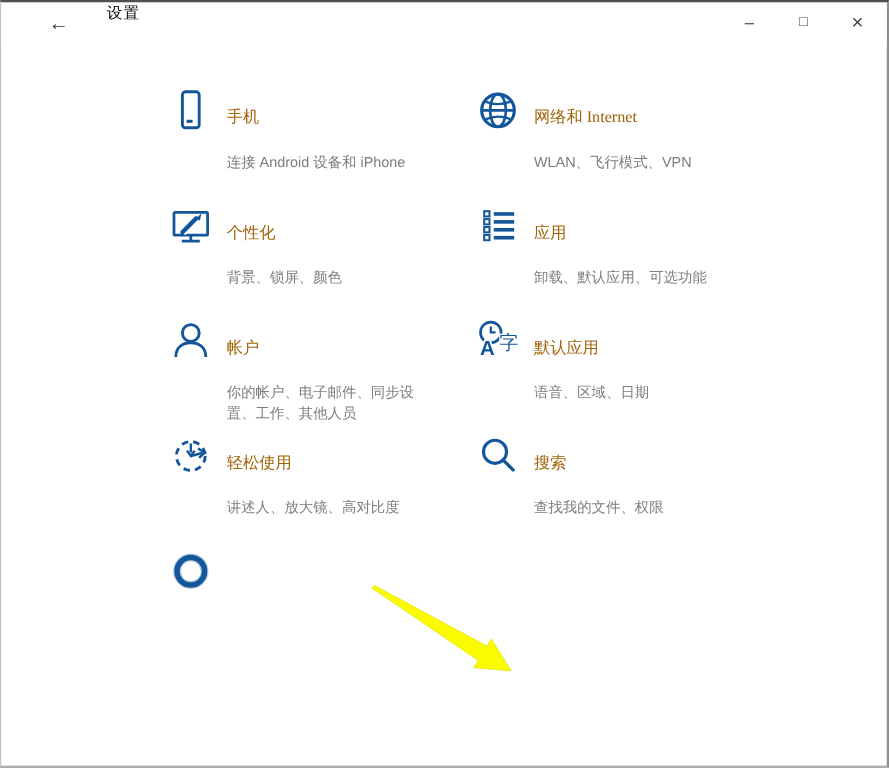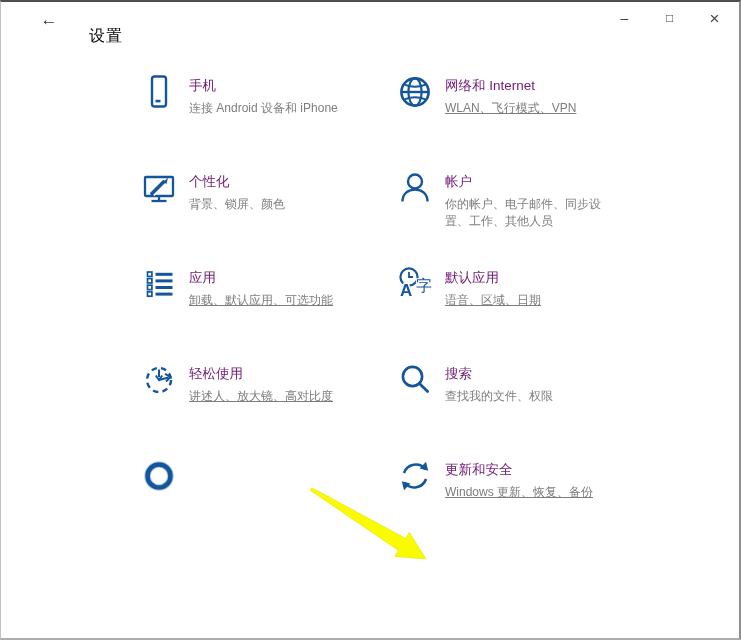--- a/index.html
+++ b/index.html
@@ -7,35 +7,35 @@
     position:relative;width:741px;height:640px;background:#fff;box-sizing:border-box;
     border-top:2px solid #4f4f4f;border-left:1px solid #c2c2c2;
     border-right:2px solid #8f8f8f;border-bottom:2px solid #aeaeae;
     box-shadow:2px 0 0 #d9d9d9;
     overflow:hidden;
   }
   
   .titlebar{position:absolute;left:0;top:0;width:100%;height:36px;background:#fff;}
   .back-btn{position:absolute;left:34px;top:5px;width:28px;height:26px;border:none;background:transparent;
     font-size:17px;color:#333;cursor:pointer;padding:0;line-height:26px;text-align:center;font-family:inherit;}
-  .win-title{position:absolute;left:88px;top:24px;font-size:16px;color:#000;letter-spacing:1px;}
+  .win-title{position:absolute;left:88px;top:0;font-size:13px;color:#000;letter-spacing:1px;}
   .caption-buttons{position:absolute;right:2px;top:0;display:flex;}
   .caption-buttons button{width:45px;height:33px;border:none;background:transparent;color:#444;
     font-size:14px;line-height:33px;text-align:center;padding:0;cursor:pointer;font-family:inherit;}
   .caption-buttons .maxi{font-size:12px;}
   .caption-buttons .close{font-size:17px;}
   
   .grid{position:absolute;left:138px;top:64px;display:grid;grid-template-columns:256px 270px;grid-auto-rows:96px;}
   .tile{display:flex;align-items:flex-start;cursor:pointer;padding-top:4px;}
   .tile .icon{width:40px;height:40px;flex:0 0 40px;margin-top:2px;}
   .tile .txt{margin-left:10px;}
-  .tile .title{font-size:13.5px;color:#701a75;line-height:17px;margin-top:7px;}
-  .tile .sub{font-size:12px;color:#7d7d7d;line-height:17px;margin-top:6px;}
+  .tile .title{font-size:13.5px;color:#a16207;line-height:17px;margin-top:19px;font-family:Liberation Serif, serif;}
+  .tile .sub{font-size:12px;color:#7d7d7d;line-height:17px;margin-top:21px;}
   .col1 .sub{max-width:166px;}
-  .col2 .sub{max-width:212px;text-decoration:underline;}
+  .col2 .sub{max-width:212px;}
   .icon svg{display:block;width:40px;height:40px;}
   
   .arrow-overlay{position:absolute;left:0;top:0;pointer-events:none;}
 </style>
 </head>
 <body>
 
 <div class="window">
 
   <div class="titlebar">
@@ -86,33 +86,20 @@
             <line x1="20" y1="28" x2="20" y2="32.5" stroke="#14569c" stroke-width="2.3"></line>
             <line x1="12.5" y1="33" x2="27.5" y2="33" stroke="#14569c" stroke-width="2.3"></line>
             <line x1="13" y1="25.5" x2="25" y2="13.5" stroke="#ffffff" stroke-width="7"></line>
             <line x1="13" y1="25.5" x2="24.5" y2="14" stroke="#14569c" stroke-width="3.6" stroke-linecap="round"></line>
             <path d="M24.5,14 L29,9.5 L27.5,16 Z" fill="#14569c"></path>
           </svg>
       </span>
       <span class="txt">
         <div class="title">个性化</div>
         <div class="sub">背景、锁屏、颜色</div>
-      </span>
-    </div>
-
-    <div class="tile col1">
-      <span class="icon">
-        <svg viewBox="0 0 40 40" fill="none" stroke="#14569c" stroke-width="2.4">
-            <circle cx="20" cy="13.5" r="7"></circle>
-            <path d="M7.5,33.5 C7.5,25.5 13,21.6 20,21.6 C27,21.6 32.5,25.5 32.5,33.5"></path>
-          </svg>
-      </span>
-      <span class="txt">
-        <div class="title">帐户</div>
-        <div class="sub">你的帐户、电子邮件、同步设置、工作、其他人员</div>
       </span>
     </div>
 
     <div class="tile col2">
       <span class="icon">
         <svg viewBox="0 0 40 40">
             <g stroke="#14569c" stroke-width="1.7" fill="none">
               <rect x="8.5" y="8" width="4.4" height="4.4"></rect>
               <rect x="8.5" y="14.6" width="4.4" height="4.4"></rect>
               <rect x="8.5" y="21.2" width="4.4" height="4.4"></rect>
@@ -125,20 +112,33 @@
               <rect x="16.5" y="28.6" width="17" height="3"></rect>
             </g>
           </svg>
       </span>
       <span class="txt">
         <div class="title">应用</div>
         <div class="sub">卸载、默认应用、可选功能</div>
       </span>
     </div>
 
+    <div class="tile col1">
+      <span class="icon">
+        <svg viewBox="0 0 40 40" fill="none" stroke="#14569c" stroke-width="2.4">
+            <circle cx="20" cy="13.5" r="7"></circle>
+            <path d="M7.5,33.5 C7.5,25.5 13,21.6 20,21.6 C27,21.6 32.5,25.5 32.5,33.5"></path>
+          </svg>
+      </span>
+      <span class="txt">
+        <div class="title">帐户</div>
+        <div class="sub">你的帐户、电子邮件、同步设置、工作、其他人员</div>
+      </span>
+    </div>
+
     <div class="tile col2">
       <span class="icon">
         <svg viewBox="0 0 40 40">
             <circle cx="14" cy="13" r="8.6" fill="none" stroke="#14569c" stroke-width="2.2"></circle>
             <path d="M14,8 L14,13 L18,13" fill="none" stroke="#14569c" stroke-width="1.8"></path>
             <text x="5" y="32" font-size="17" font-weight="bold" fill="#14569c" stroke="#ffffff" stroke-width="3" paint-order="stroke" font-family="'Liberation Sans',sans-serif">A</text>
             <text x="21" y="27" font-size="16" fill="#14569c" stroke="#ffffff" stroke-width="2" paint-order="stroke" font-family="'Liberation Sans',sans-serif">字</text>
           </svg>
       </span>
       <span class="txt">
@@ -181,34 +181,20 @@
       <span class="icon">
         <svg viewBox="0 0 40 40" fill="none">
             <circle cx="20" cy="20" r="14.2" stroke="#14569c" stroke-width="1.2" opacity="0.3"></circle>
             <circle cx="20" cy="20" r="11.5" stroke="#14569c" stroke-width="4.6"></circle>
             <circle cx="20" cy="20" r="8.8" stroke="#14569c" stroke-width="1.2" opacity="0.3"></circle>
           </svg>
       </span>
     </div>
 
 
-    <div class="tile col2">
-      <span class="icon">
-        <svg viewBox="0 0 40 40">
-            <path d="M9,17 A12.5 12.5 0 0 1 30.5,13.2" fill="none" stroke="#14569c" stroke-width="2.6"></path>
-            <path d="M31,5.8 L33.2,14.8 L24.6,12.6 Z" fill="#14569c"></path>
-            <path d="M31,23 A12.5 12.5 0 0 1 9.5,26.8" fill="none" stroke="#14569c" stroke-width="2.6"></path>
-            <path d="M9,34.2 L6.8,25.2 L15.4,27.4 Z" fill="#14569c"></path>
-          </svg>
-      </span>
-      <span class="txt">
-        <div class="title">更新和安全</div>
-        <div class="sub">Windows 更新、恢复、备份</div>
-      </span>
-    </div>
 
   </div>
 
   <svg class="arrow-overlay" width="741" height="640">
     <polygon points="309.2,488.3 397.5,548.4 393.8,554.4 425,557 408.4,530.4 404.7,536.4 310.8,485.7" fill="#fbfb00" stroke="#e3e300" stroke-width="0.6"></polygon>
   </svg>
 
 </div>
 
 </body></html>

